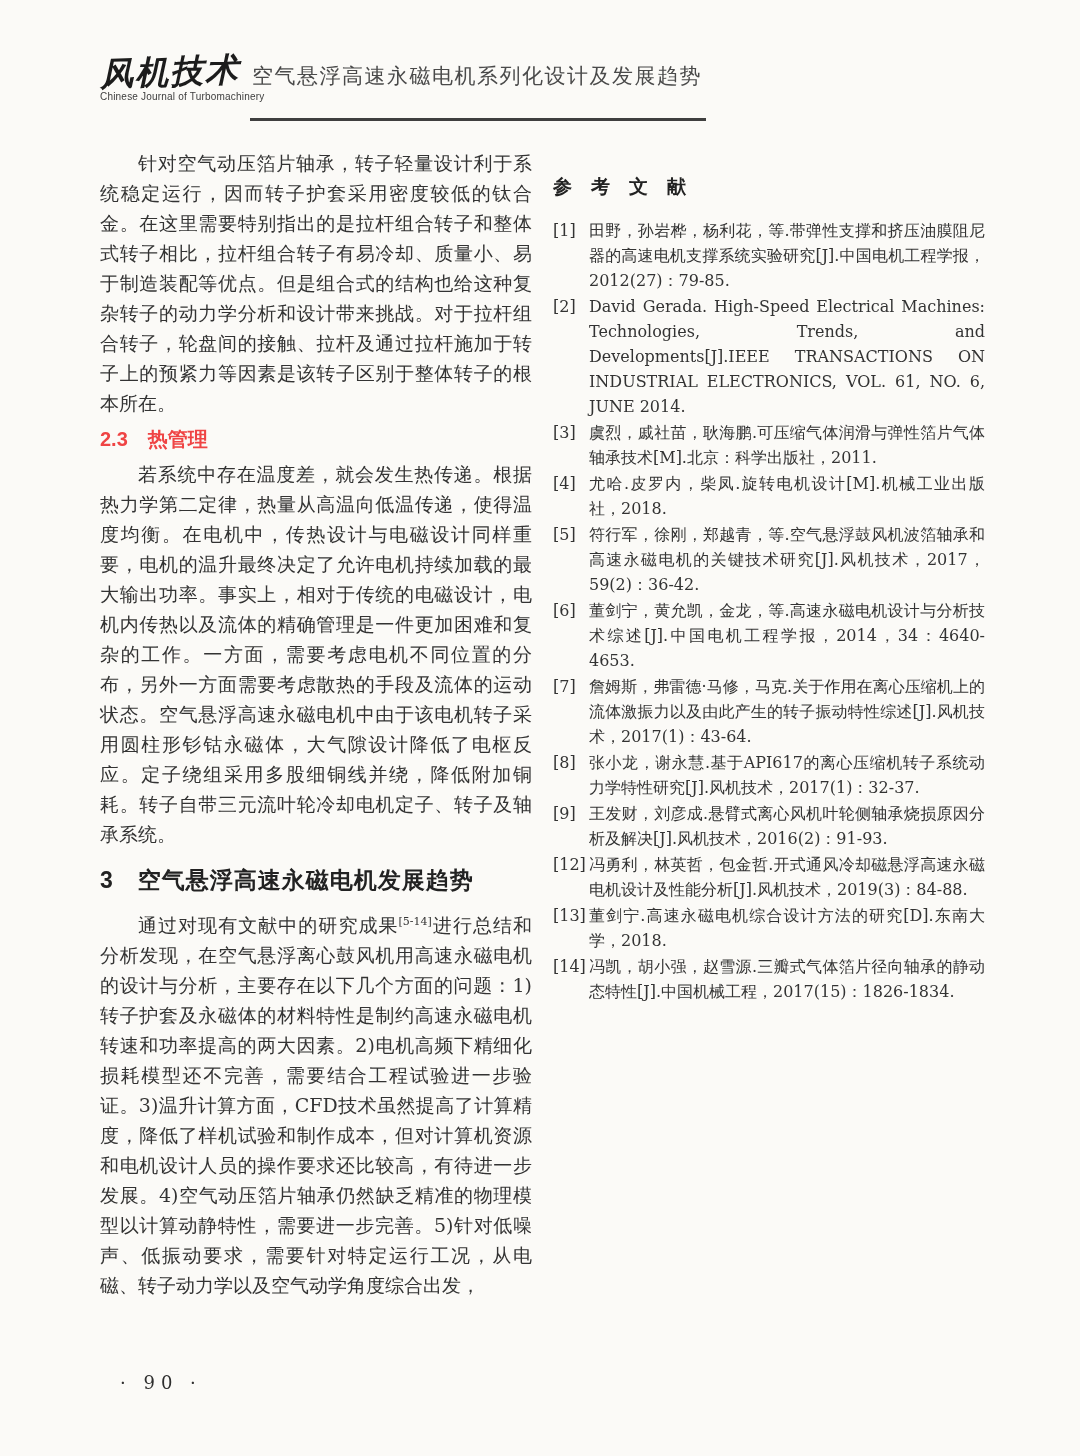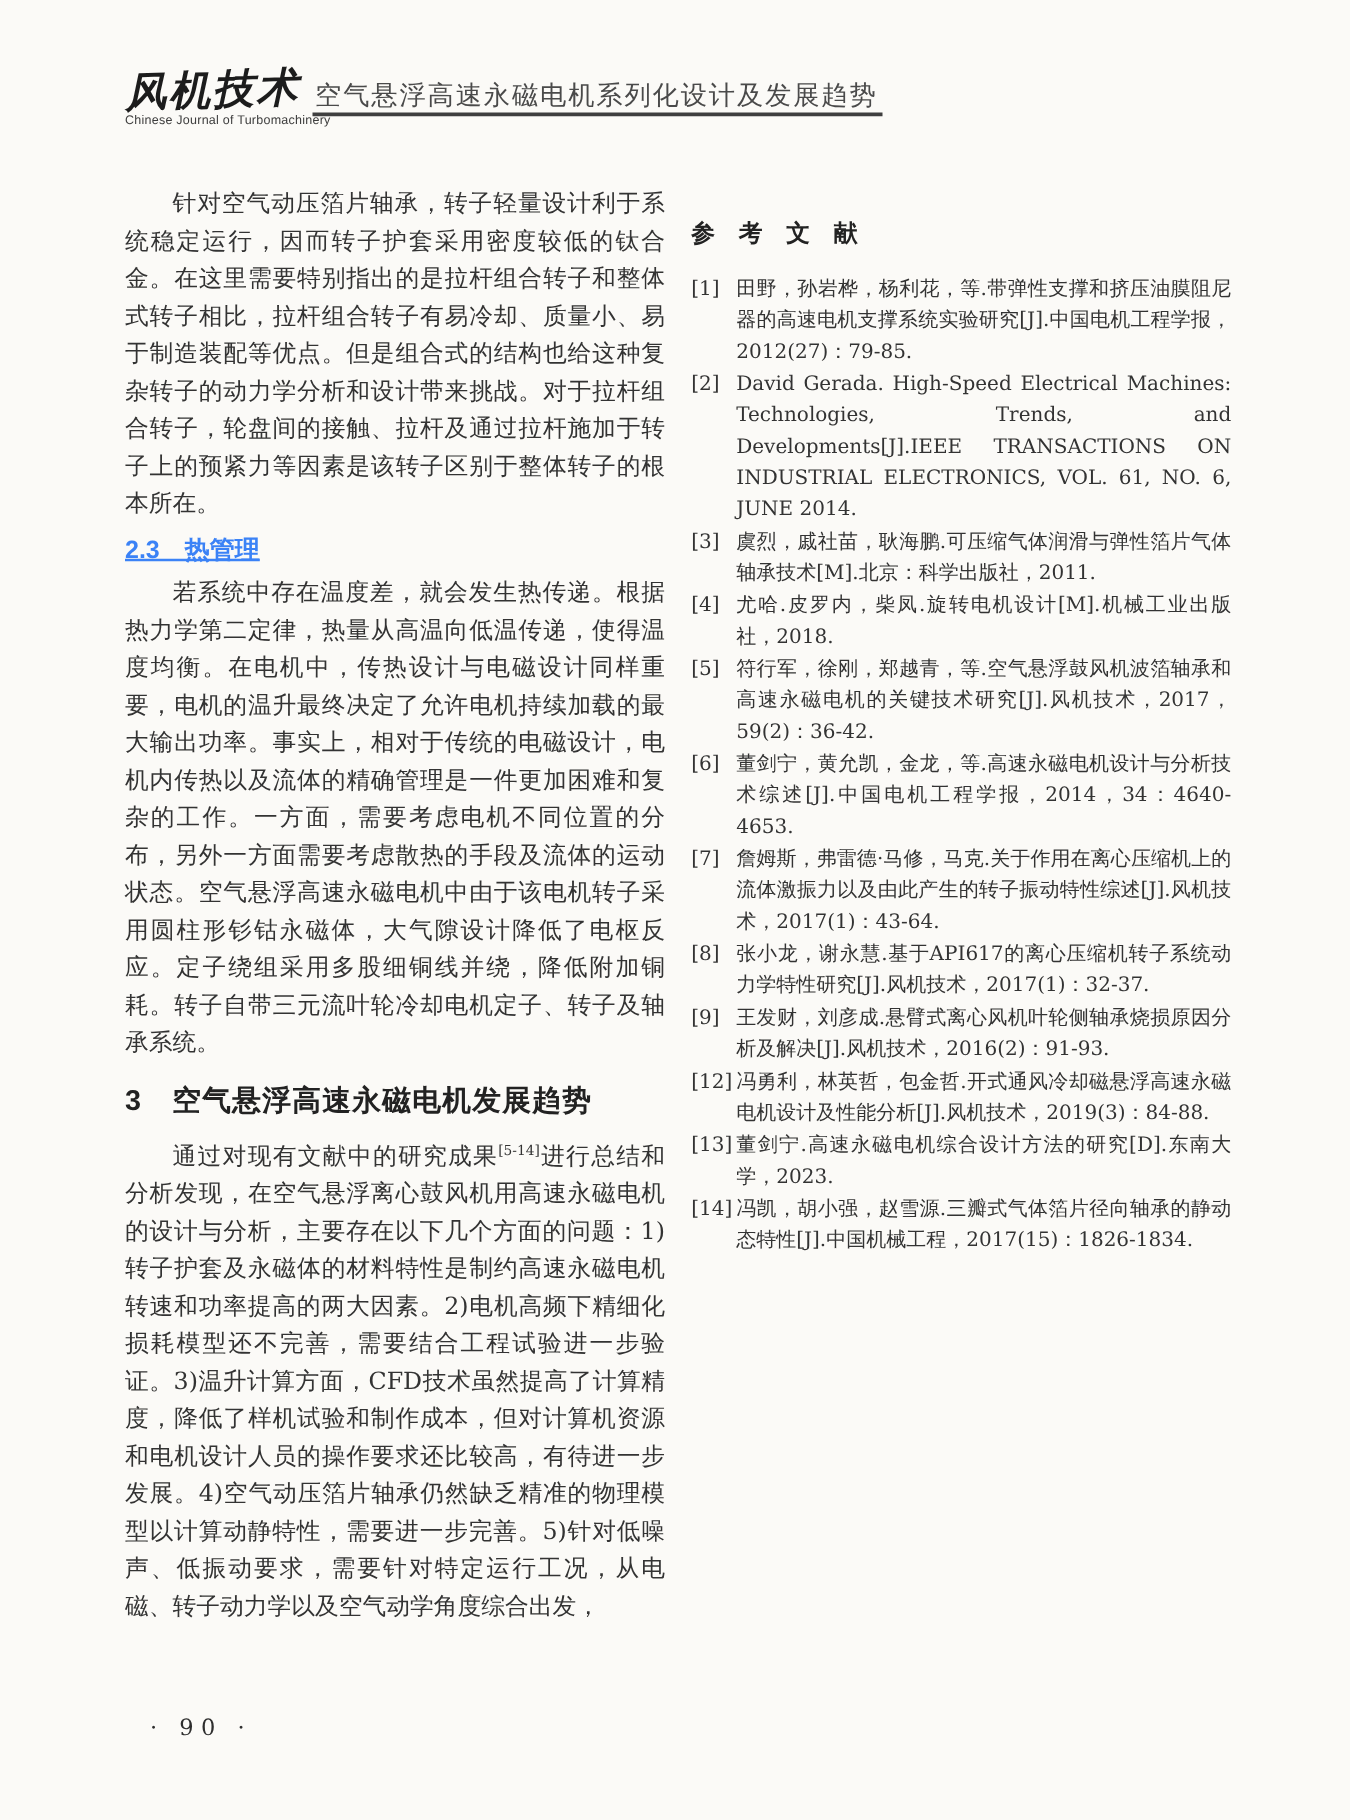--- a/index.html
+++ b/index.html
@@ -27,41 +27,40 @@
     line-height:36px; white-space:nowrap;
   }
   .logo-sub {
     font-size:10px; color:#3d3d3d; letter-spacing:0.2px;
     font-family:"Liberation Sans",sans-serif;
     margin-top:1px; white-space:nowrap;
   }
   .running-title {
     margin-left:12px;
     font-size:21px; letter-spacing:1.5px; color:#4a4a4a;
-    padding:8px 4px 0 2px;
+    padding:8px 4px 28px 2px;
     border-bottom:3px solid #3f3f3f;
     white-space:nowrap;
   }
   
   .col { position:absolute; top:148px; width:432px; }
   .col-left  { left:100px; }
   .col-right { left:553px; }
   .col p {
     margin:0;
     font-size:19px; line-height:30px;
     text-align:justify;
     color:#333;
   }
   .indent { text-indent:2em; }
   sup.cite { font-size:11px; line-height:0; }
   h2.sub-heading {
     margin:8px 0 6px 0;
-    font-size:20px; font-weight:bold; color:#3b82f6;
+    font-size:20px; font-weight:bold; color:#ef4444;
     font-family:"Liberation Sans","DejaVu Sans",sans-serif;
-    text-decoration:underline;
   }
   h1.sec-heading {
     margin:16px 0 14px 0;
     font-size:23px; font-weight:bold; color:#222;
     font-family:"Liberation Sans","DejaVu Sans",sans-serif;
     letter-spacing:1px;
   }
   h2.ref-heading {
     margin:26px 0 18px 0;
     font-size:19px; font-weight:bold; color:#222;
@@ -142,21 +141,21 @@
         <div class="ref-item">
           <span class="ref-num">[9]</span>
           <span class="ref-text">王发财，刘彦成.悬臂式离心风机叶轮侧轴承烧损原因分析及解决[J].风机技术，2016(2)：91-93.</span>
         </div>
         <div class="ref-item">
           <span class="ref-num">[12]</span>
           <span class="ref-text">冯勇利，林英哲，包金哲.开式通风冷却磁悬浮高速永磁电机设计及性能分析[J].风机技术，2019(3)：84-88.</span>
         </div>
         <div class="ref-item">
           <span class="ref-num">[13]</span>
-          <span class="ref-text">董剑宁.高速永磁电机综合设计方法的研究[D].东南大学，2023.</span>
+          <span class="ref-text">董剑宁.高速永磁电机综合设计方法的研究[D].东南大学，2018.</span>
         </div>
         <div class="ref-item">
           <span class="ref-num">[14]</span>
           <span class="ref-text">冯凯，胡小强，赵雪源.三瓣式气体箔片径向轴承的静动态特性[J].中国机械工程，2017(15)：1826-1834.</span>
         </div>
       </div>
   </div>
 
   <div class="footer">·  90  ·</div>
 

